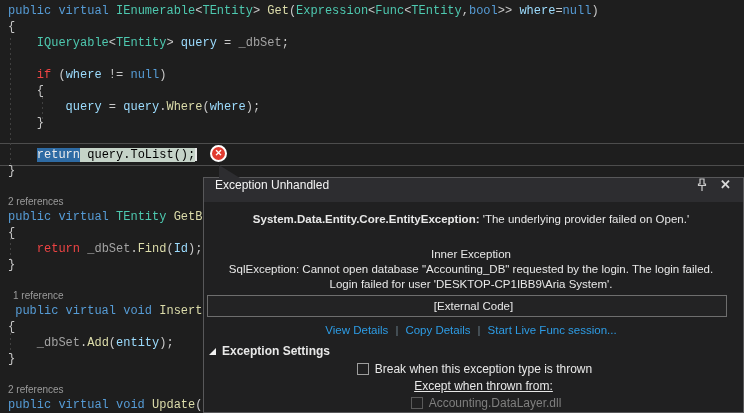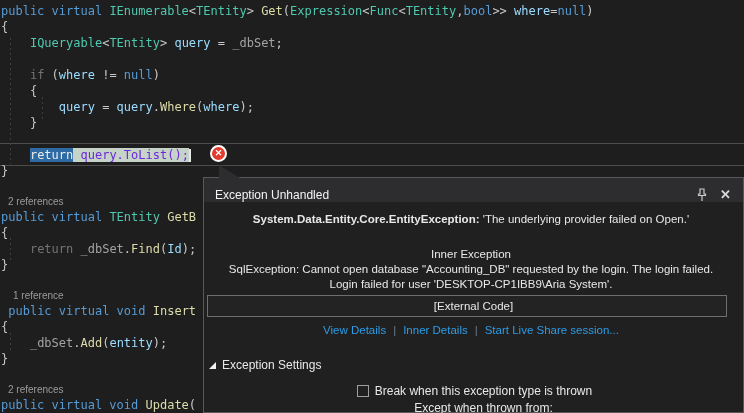--- a/index.html
+++ b/index.html
@@ -2,74 +2,74 @@
 <html><head>
 <meta charset="utf-8">
 <style>
   html,body{margin:0;padding:0;background:#1e1e1e;}
   #screen{position:relative;width:744px;height:413px;background:#1e1e1e;overflow:hidden;
           font-family:"Liberation Sans",sans-serif;}
 
   
   #code-lines{position:absolute;left:0;top:3px;right:0;z-index:1;
     font-family:"DejaVu Sans Mono",monospace;font-size:12px;}
-  .row{height:16px;line-height:16px;padding-left:1px;position:relative;white-space:pre;}
+  .row{height:16px;line-height:16px;padding-left:8px;position:relative;white-space:pre;font-family:Liberation Mono, monospace;}
   .row.lens{height:14px;line-height:14px;font-family:"Liberation Sans",sans-serif;
     font-size:10px;color:#9b9b9b;}
   .tok-keyword{color:#569cd6}
-  .tok-control{color:#737373}
+  .tok-control{color:#ef4444}
   .tok-type{color:#4ec9b0}
   .tok-variable{color:#9cdcfe}
   .tok-method{color:#dcdcaa}
   .tok-punct{color:#c8c8c8}
   .tok-field{color:#a3a3a3}
   .tok-hl-keyword{background:#2e6ba4;color:#ececec}
-  .tok-hl-body{background:#c5d3c8;color:#6d28d9}
+  .tok-hl-body{background:#c5d3c8;color:#000000}
   .caret{display:inline-block;width:2px;height:13px;background:#e8e8e8;
     vertical-align:middle;margin-left:0px;}
   .indent-guide{position:absolute;width:1px;z-index:0;
     background-image:repeating-linear-gradient(to bottom,#404040 0 2px,transparent 2px 5px);}
   .cur-line-border{position:absolute;left:0;right:0;height:1px;background:#4d4d4d;z-index:0;}
 
   
   #error-badge{position:absolute;left:210px;top:145px;width:17px;height:17px;z-index:5;
     background:#e13b30;border:2px solid #ffffff;border-radius:50%;box-sizing:border-box;
     color:#ffffff;font-size:9px;font-weight:bold;text-align:center;line-height:13px;}
 
   
   #popup{position:absolute;left:203px;top:177px;width:541px;height:236px;z-index:10;
     background:#202021;border:1px solid #58585a;box-sizing:border-box;color:#e8e8e8;}
   #popup-arrow{position:absolute;left:15px;top:-13px;width:21px;height:13px;background:#2d2d30;
     clip-path:polygon(0 0,100% 100%,0 100%);}
-  #popup-header{height:24px;background:#2d2d30;display:flex;align-items:flex-end;
+  #popup-header{height:24px;background:#2d2d30;display:flex;align-items:flex-start;
     padding:0 12px 0 11px;}
   #popup-title{flex:1;font-size:12px;color:#f4f4f4;}
   #pin-icon{width:12px;height:14px;margin-right:12px;cursor:pointer;}
   #close-icon{font-size:13px;font-weight:bold;color:#d8d8d8;cursor:pointer;line-height:14px;}
   #popup-body{padding:0 16px 0 11px;font-size:11.5px;text-align:center;}
   .nowrap{white-space:nowrap;overflow:hidden;}
   #exc-line{margin-top:10px;height:15px;line-height:15px;}
   #exc-line b{font-weight:bold;}
   #inner-heading{margin-top:20px;height:15px;line-height:15px;}
   .inner-line{height:15px;line-height:15px;}
   #stack-box{margin:3px 0 0 -8px;border:1px solid #6e6e6e;background:#232324;
     padding:3px 6px 3px 6px;}
   .stack-line{height:14px;line-height:14px;}
   #stack-frame{padding-left:13px;}
   #links-row{margin-top:5px;height:16px;line-height:16px;white-space:nowrap;}
   .link{color:#2d9ce5;text-decoration:none;cursor:pointer;}
   .link-sep{color:#6a7e8c;margin:0 7px;}
   #settings{font-size:12px;}
-  #settings-header{margin:20px 0 0 -6px;height:15px;line-height:15px;display:flex;align-items:center;}
+  #settings-header{margin:6px 0 0 -6px;height:15px;line-height:15px;display:flex;align-items:center;font-weight:bold;}
   #expander-icon{width:0;height:0;border-bottom:7px solid #f1f1f1;border-left:7px solid transparent;
     margin-right:6px;cursor:pointer;}
   .chk{display:inline-block;width:12px;height:12px;border:1px solid #9e9e9e;box-sizing:border-box;
     vertical-align:-2px;margin-right:6px;cursor:pointer;}
   .chk.dim{border-color:#5a5a5a;}
-  #break-row{margin:10px 0 0 7px;height:17px;line-height:17px;}
+  #break-row{margin:2px 0 0 7px;height:17px;line-height:17px;}
   #except-row{margin-left:25px;height:17px;line-height:17px;text-decoration:underline;}
   #dll-row{margin-left:30px;height:17px;line-height:17px;color:#7f7f7f;}
 </style>
 </head>
 <body>
 
 <div id="screen">
 
   <div class="cur-line-border" style="top:143px"></div>
   <div class="cur-line-border" style="top:165px"></div>
@@ -130,21 +130,21 @@
 
       <div id="inner-heading">Inner Exception</div>
       <div class="inner-line nowrap">SqlException: Cannot open database "Accounting_DB" requested by the login. The login failed.</div>
       <div class="inner-line nowrap">Login failed for user 'DESKTOP-CP1IBB9\Aria System'.</div>
 
       <div id="stack-box">
         <div class="stack-line nowrap" id="stack-frame">[External Code]</div>
       </div>
 
       <div id="links-row">
-        <a class="link">View Details</a><span class="link-sep">|</span><a class="link">Inner Details</a><span class="link-sep">|</span><a class="link">Start Live Share session...</a>
+        <a class="link">View Details</a><span class="link-sep">|</span><a class="link">Copy Details</a><span class="link-sep">|</span><a class="link">Start Live Func session...</a>
       </div>
 
       <div id="settings">
         <div id="settings-header">
           <span id="expander-icon"></span>
           <span>Exception Settings</span>
         </div>
         <div id="break-row">
           <span class="chk"></span><span>Break when this exception type is thrown</span>
         </div>

